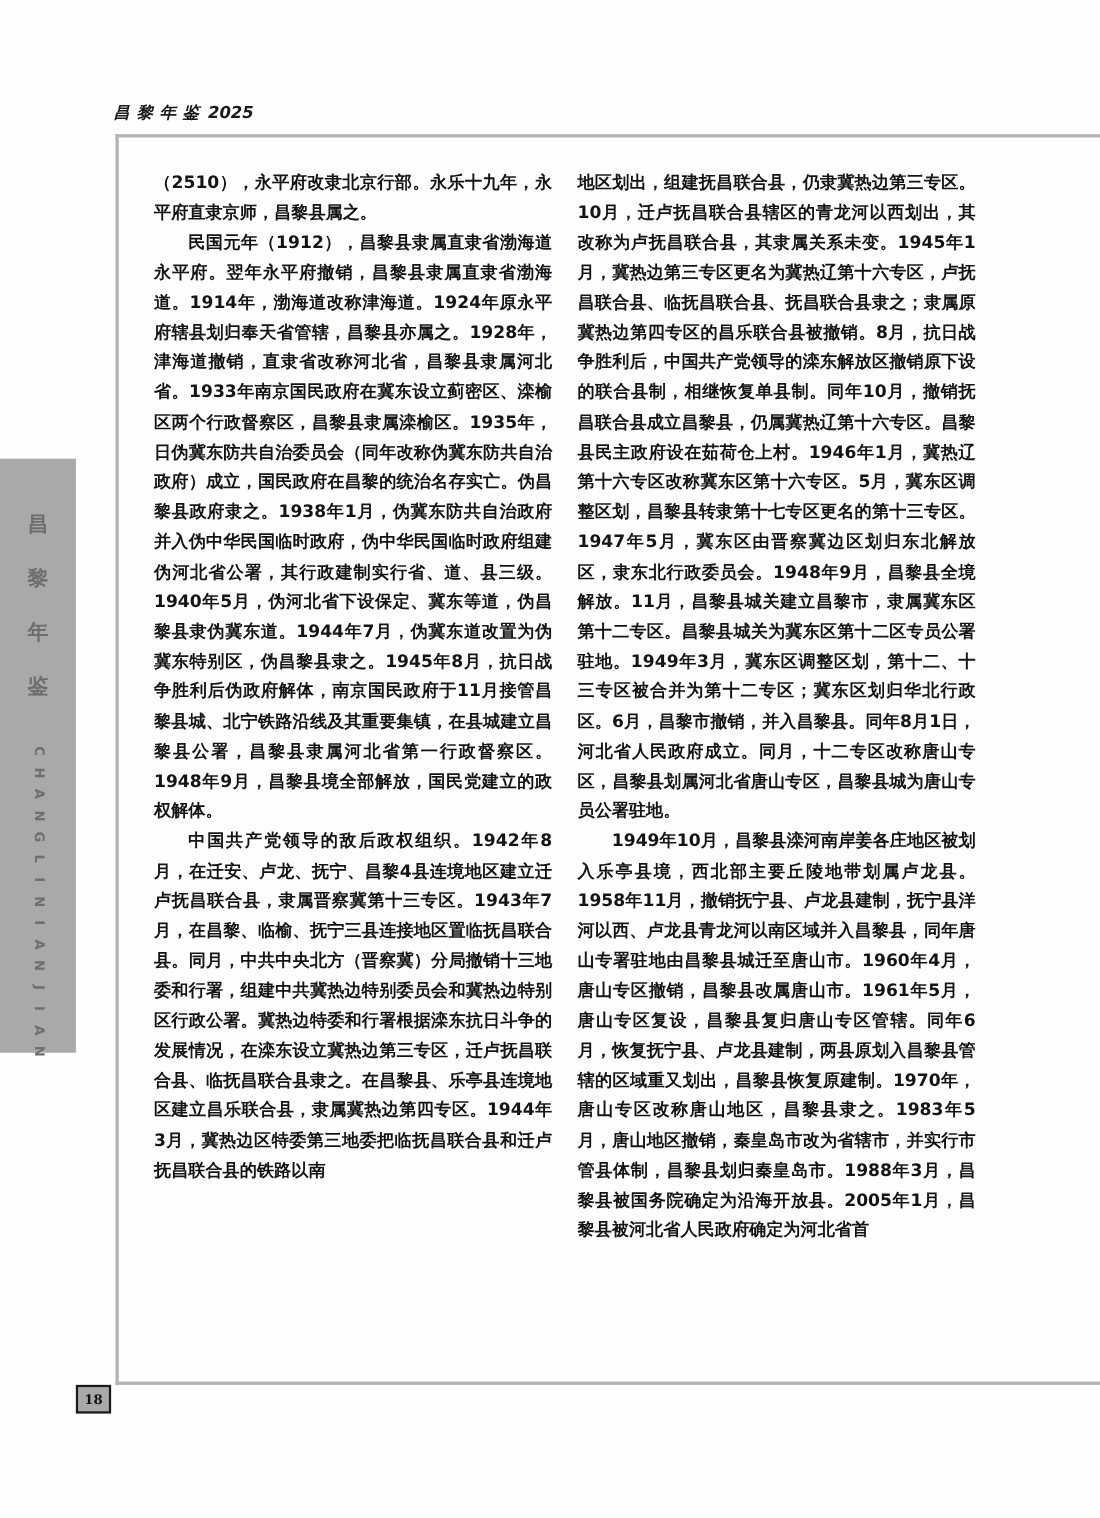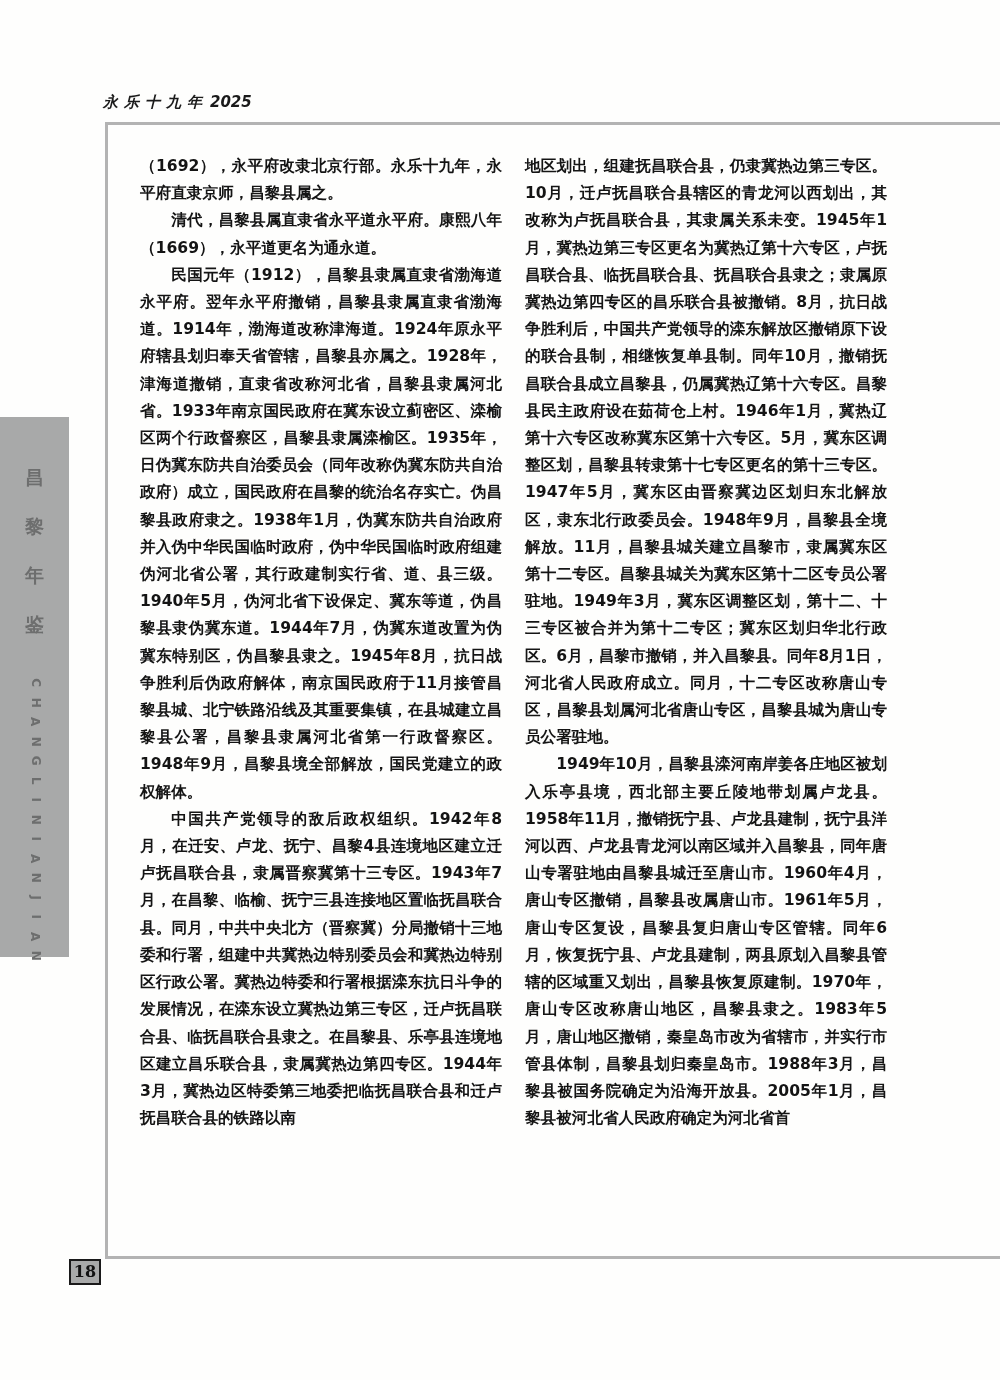--- a/index.html
+++ b/index.html
@@ -121,33 +121,33 @@
     }
     .page-number {
       position: absolute;
       left: 69px;
       top: 1259px;
       width: 32px;
       height: 26px;
       background: #a8a9a9;
       border: 2px solid #1a1a1a;
       box-sizing: border-box;
-      font-size: 16px;
+      font-size: 12px;
       font-weight: bold;
       line-height: 22px;
       text-align: center;
       color: #111;
       font-family: "DejaVu Serif", serif;
     }
   </style>
 </head>
 <body>
 
 <div class="running-header">
-  <span>永乐十九年</span><span class="year">2025</span>
+  <span>昌黎年鉴</span><span class="year">2025</span>
 </div>
 
 <div class="frame-top"></div>
 <div class="frame-left"></div>
 <div class="frame-bottom"></div>
 
 <div class="side-tab">
   <div class="cn">
     <span>昌</span>
     <span>黎</span>
@@ -167,22 +167,21 @@
     <span>A</span>
     <span>N</span>
     <span>J</span>
     <span>I</span>
     <span>A</span>
     <span>N</span>
   </div>
 </div>
 
 <div class="column col-left">
-  <p class="cont">（1692），永平府改隶北京行部。永乐十九年，永平府直隶京师，昌黎县属之。</p>
-  <p>清代，昌黎县属直隶省永平道永平府。康熙八年（1669），永平道更名为通永道。</p>
+  <p class="cont">（2510），永平府改隶北京行部。永乐十九年，永平府直隶京师，昌黎县属之。</p>
   <p>民国元年（1912），昌黎县隶属直隶省渤海道永平府。翌年永平府撤销，昌黎县隶属直隶省渤海道。1914年，渤海道改称津海道。1924年原永平府辖县划归奉天省管辖，昌黎县亦属之。1928年，津海道撤销，直隶省改称河北省，昌黎县隶属河北省。1933年南京国民政府在冀东设立蓟密区、滦榆区两个行政督察区，昌黎县隶属滦榆区。1935年，日伪冀东防共自治委员会（同年改称伪冀东防共自治政府）成立，国民政府在昌黎的统治名存实亡。伪昌黎县政府隶之。1938年1月，伪冀东防共自治政府并入伪中华民国临时政府，伪中华民国临时政府组建伪河北省公署，其行政建制实行省、道、县三级。1940年5月，伪河北省下设保定、冀东等道，伪昌黎县隶伪冀东道。1944年7月，伪冀东道改置为伪冀东特别区，伪昌黎县隶之。1945年8月，抗日战争胜利后伪政府解体，南京国民政府于11月接管昌黎县城、北宁铁路沿线及其重要集镇，在县城建立昌黎县公署，昌黎县隶属河北省第一行政督察区。1948年9月，昌黎县境全部解放，国民党建立的政权解体。</p>
   <p>中国共产党领导的敌后政权组织。1942年8月，在迁安、卢龙、抚宁、昌黎4县连境地区建立迁卢抚昌联合县，隶属晋察冀第十三专区。1943年7月，在昌黎、临榆、抚宁三县连接地区置临抚昌联合县。同月，中共中央北方（晋察冀）分局撤销十三地委和行署，组建中共冀热边特别委员会和冀热边特别区行政公署。冀热边特委和行署根据滦东抗日斗争的发展情况，在滦东设立冀热边第三专区，迁卢抚昌联合县、临抚昌联合县隶之。在昌黎县、乐亭县连境地区建立昌乐联合县，隶属冀热边第四专区。1944年3月，冀热边区特委第三地委把临抚昌联合县和迁卢抚昌联合县的铁路以南</p>
 </div>
 
 <div class="column col-right">
   <p class="cont">地区划出，组建抚昌联合县，仍隶冀热边第三专区。10月，迁卢抚昌联合县辖区的青龙河以西划出，其改称为卢抚昌联合县，其隶属关系未变。1945年1月，冀热边第三专区更名为冀热辽第十六专区，卢抚昌联合县、临抚昌联合县、抚昌联合县隶之；隶属原冀热边第四专区的昌乐联合县被撤销。8月，抗日战争胜利后，中国共产党领导的滦东解放区撤销原下设的联合县制，相继恢复单县制。同年10月，撤销抚昌联合县成立昌黎县，仍属冀热辽第十六专区。昌黎县民主政府设在茹荷仓上村。1946年1月，冀热辽第十六专区改称冀东区第十六专区。5月，冀东区调整区划，昌黎县转隶第十七专区更名的第十三专区。1947年5月，冀东区由晋察冀边区划归东北解放区，隶东北行政委员会。1948年9月，昌黎县全境解放。11月，昌黎县城关建立昌黎市，隶属冀东区第十二专区。昌黎县城关为冀东区第十二区专员公署驻地。1949年3月，冀东区调整区划，第十二、十三专区被合并为第十二专区；冀东区划归华北行政区。6月，昌黎市撤销，并入昌黎县。同年8月1日，河北省人民政府成立。同月，十二专区改称唐山专区，昌黎县划属河北省唐山专区，昌黎县城为唐山专员公署驻地。</p>
   <p>1949年10月，昌黎县滦河南岸姜各庄地区被划入乐亭县境，西北部主要丘陵地带划属卢龙县。1958年11月，撤销抚宁县、卢龙县建制，抚宁县洋河以西、卢龙县青龙河以南区域并入昌黎县，同年唐山专署驻地由昌黎县城迁至唐山市。1960年4月，唐山专区撤销，昌黎县改属唐山市。1961年5月，唐山专区复设，昌黎县复归唐山专区管辖。同年6月，恢复抚宁县、卢龙县建制，两县原划入昌黎县管辖的区域重又划出，昌黎县恢复原建制。1970年，唐山专区改称唐山地区，昌黎县隶之。1983年5月，唐山地区撤销，秦皇岛市改为省辖市，并实行市管县体制，昌黎县划归秦皇岛市。1988年3月，昌黎县被国务院确定为沿海开放县。2005年1月，昌黎县被河北省人民政府确定为河北省首</p>
 </div>
 
 <div class="page-number">18</div>

